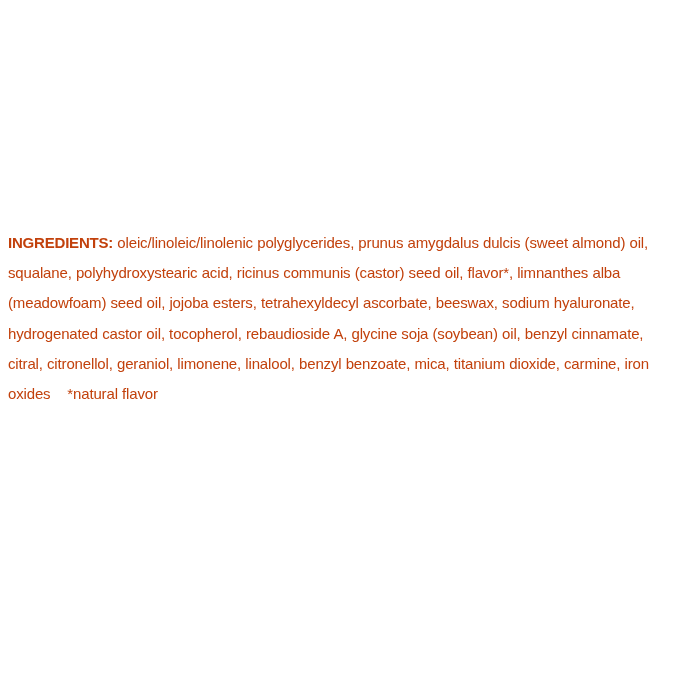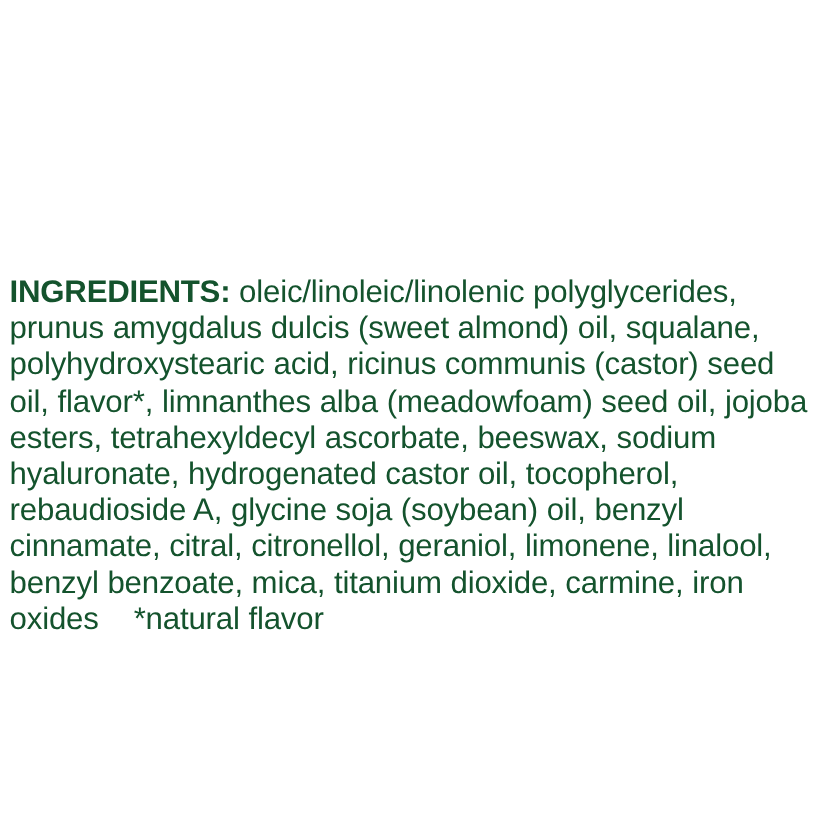--- a/index.html
+++ b/index.html
@@ -22,25 +22,25 @@
     height: 679px;
     background: #ffffff;
   }
   .ingredients-block {
     position: absolute;
     left: 8px;
     top: 228px;
     width: 668px;
   }
   .ingredients-paragraph {
-    font-size: 26px;
+    font-size: 15px;
     line-height: 30.2px;
     letter-spacing: -0.15px;
     word-spacing: 0.2px;
-    color: #14532d;
+    color: #c2410c;
     text-align: left;
     margin: 0;
   }
   .heading-word {
     font-weight: bold;
     letter-spacing: -0.2px;
   }
   .body-text {
     font-weight: normal;
   }

